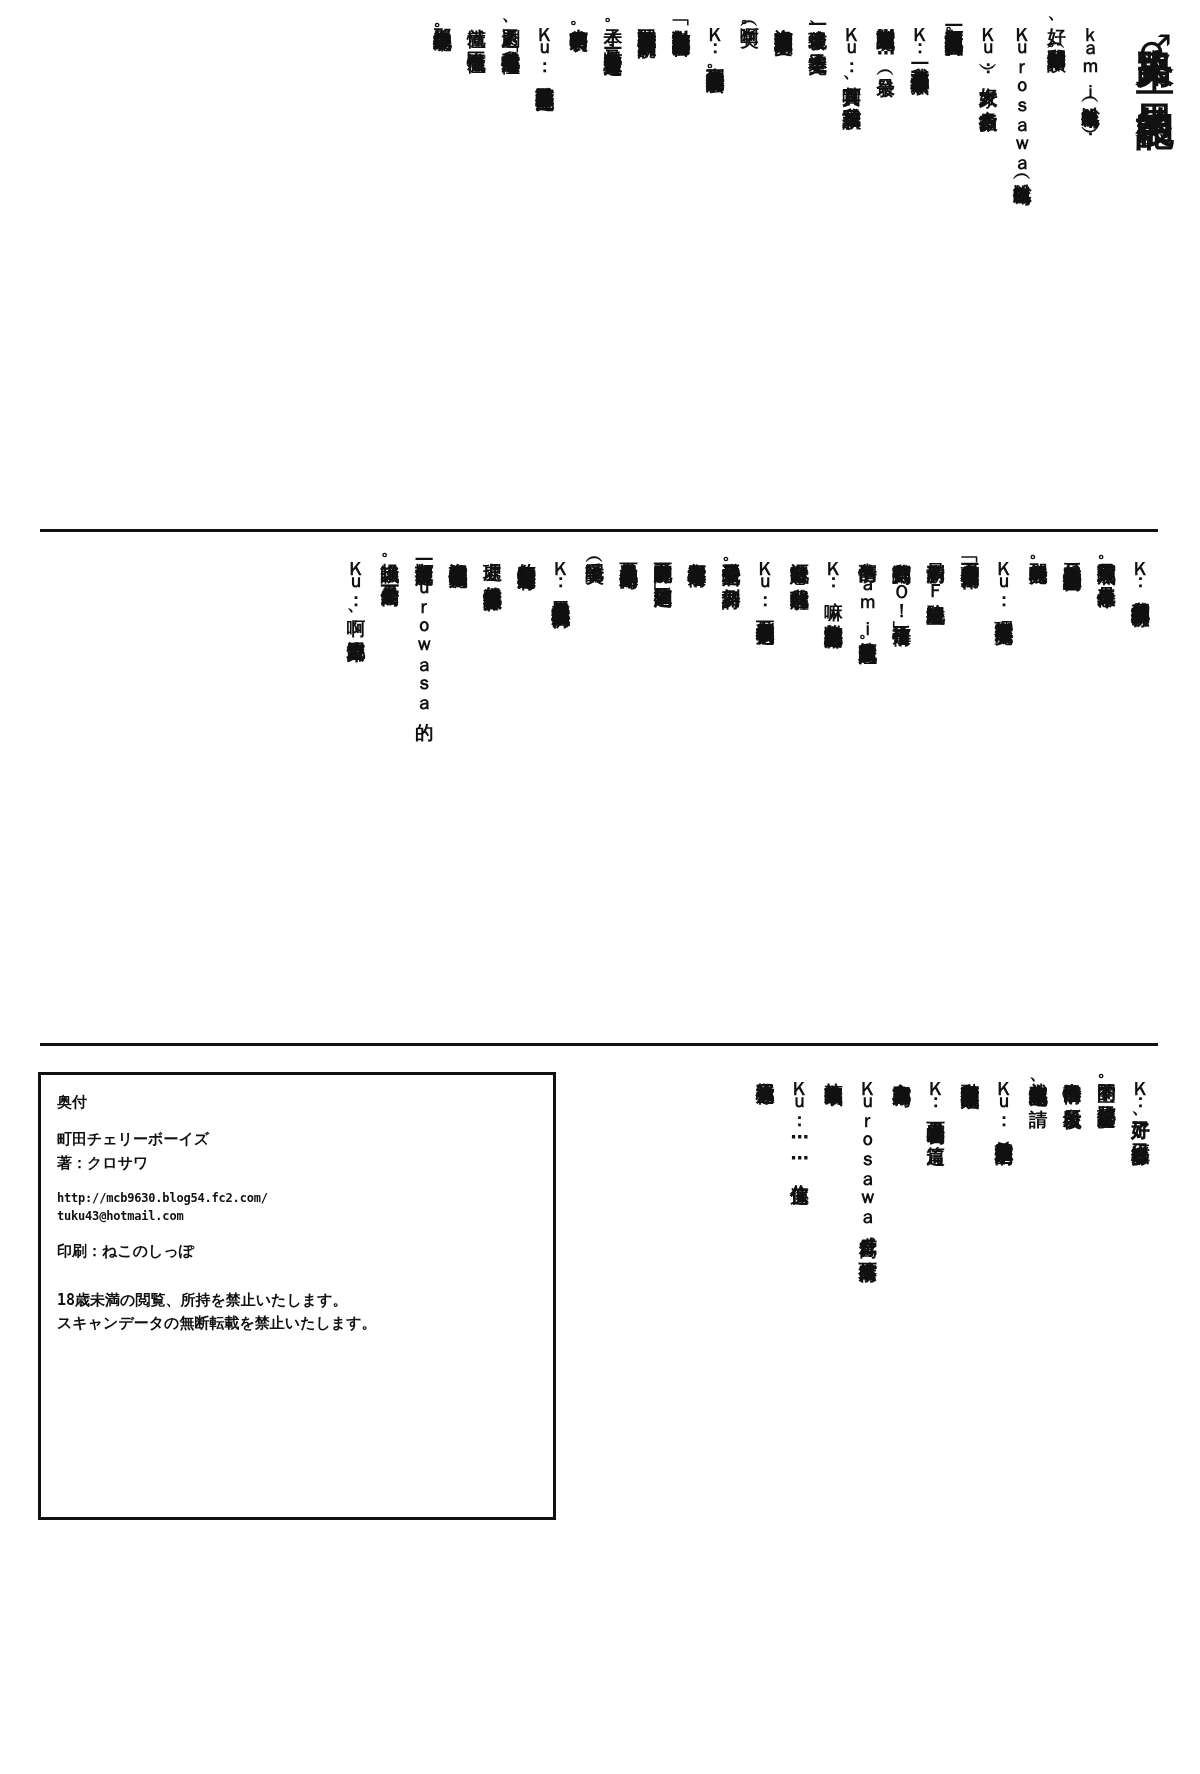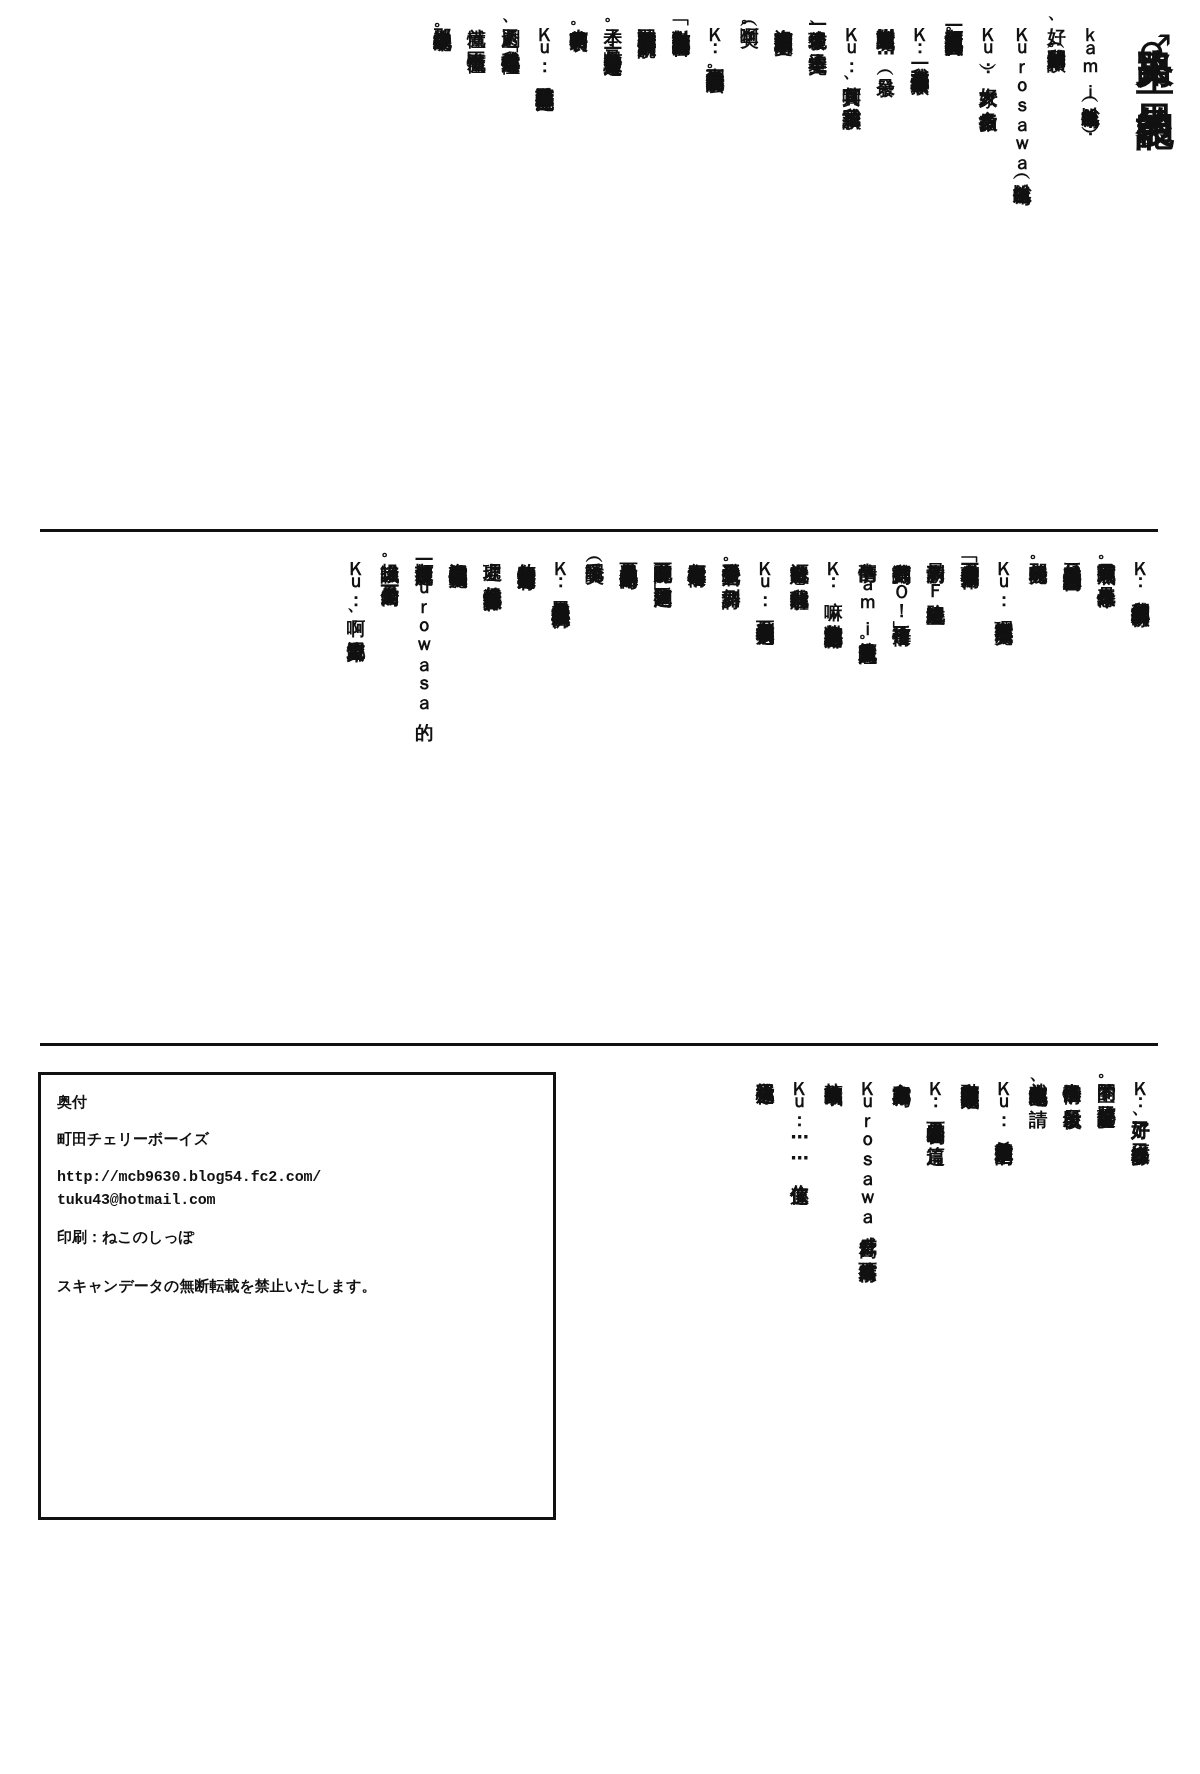--- a/index.html
+++ b/index.html
@@ -114,21 +114,21 @@
     font-family: "DejaVu Sans Mono", "Liberation Mono", monospace;
     font-size: 15px;
     line-height: 1.55;
     font-weight: 600;
     margin-left: 24px;
   }
   #colophon .grp { margin-bottom: 14px; }
   #colophon .grp.tight { margin-bottom: 0; }
   #colophon .line { white-space: pre; }
   .cl-head { font-size: 15px; }
-  .urls .line { font-size: 15px; letter-spacing: -0.2px; font-family: Liberation Mono, monospace; }
+  .urls .line { font-size: 12px; letter-spacing: -0.2px; }
   .notice .line { font-size: 15px; }
   #colophon .spacer { height: 12px; }
 </style>
 </head>
 <body>
 
 <div class="page">
 
   <div id="title-block">路人男主♂男的後記</div>
 
@@ -200,27 +200,29 @@
       <div class="vcol">Ｋｕ：⋯⋯你這傢伙</div>
       <div class="vcol">我絕不放過你！</div>
     </div>
 
   <div id="colophon">
     <div class="grp cl-head">
       <div class="line">奥付</div>
     </div>
     <div class="grp">
       <div class="line">町田チェリーボーイズ</div>
+      <div class="line">著：クロサワ</div>
     </div>
     <div class="grp urls">
       <div class="line">http://mcb9630.blog54.fc2.com/</div>
       <div class="line">tuku43@hotmail.com</div>
     </div>
     <div class="grp">
       <div class="line">印刷：ねこのしっぽ</div>
     </div>
     <div class="spacer"></div>
     <div class="grp tight notice">
+      <div class="line">18歳未満の閲覧、所持を禁止いたします。</div>
       <div class="line">スキャンデータの無断転載を禁止いたします。</div>
     </div>
   </div>
 
 </div>
 
 </body></html>

